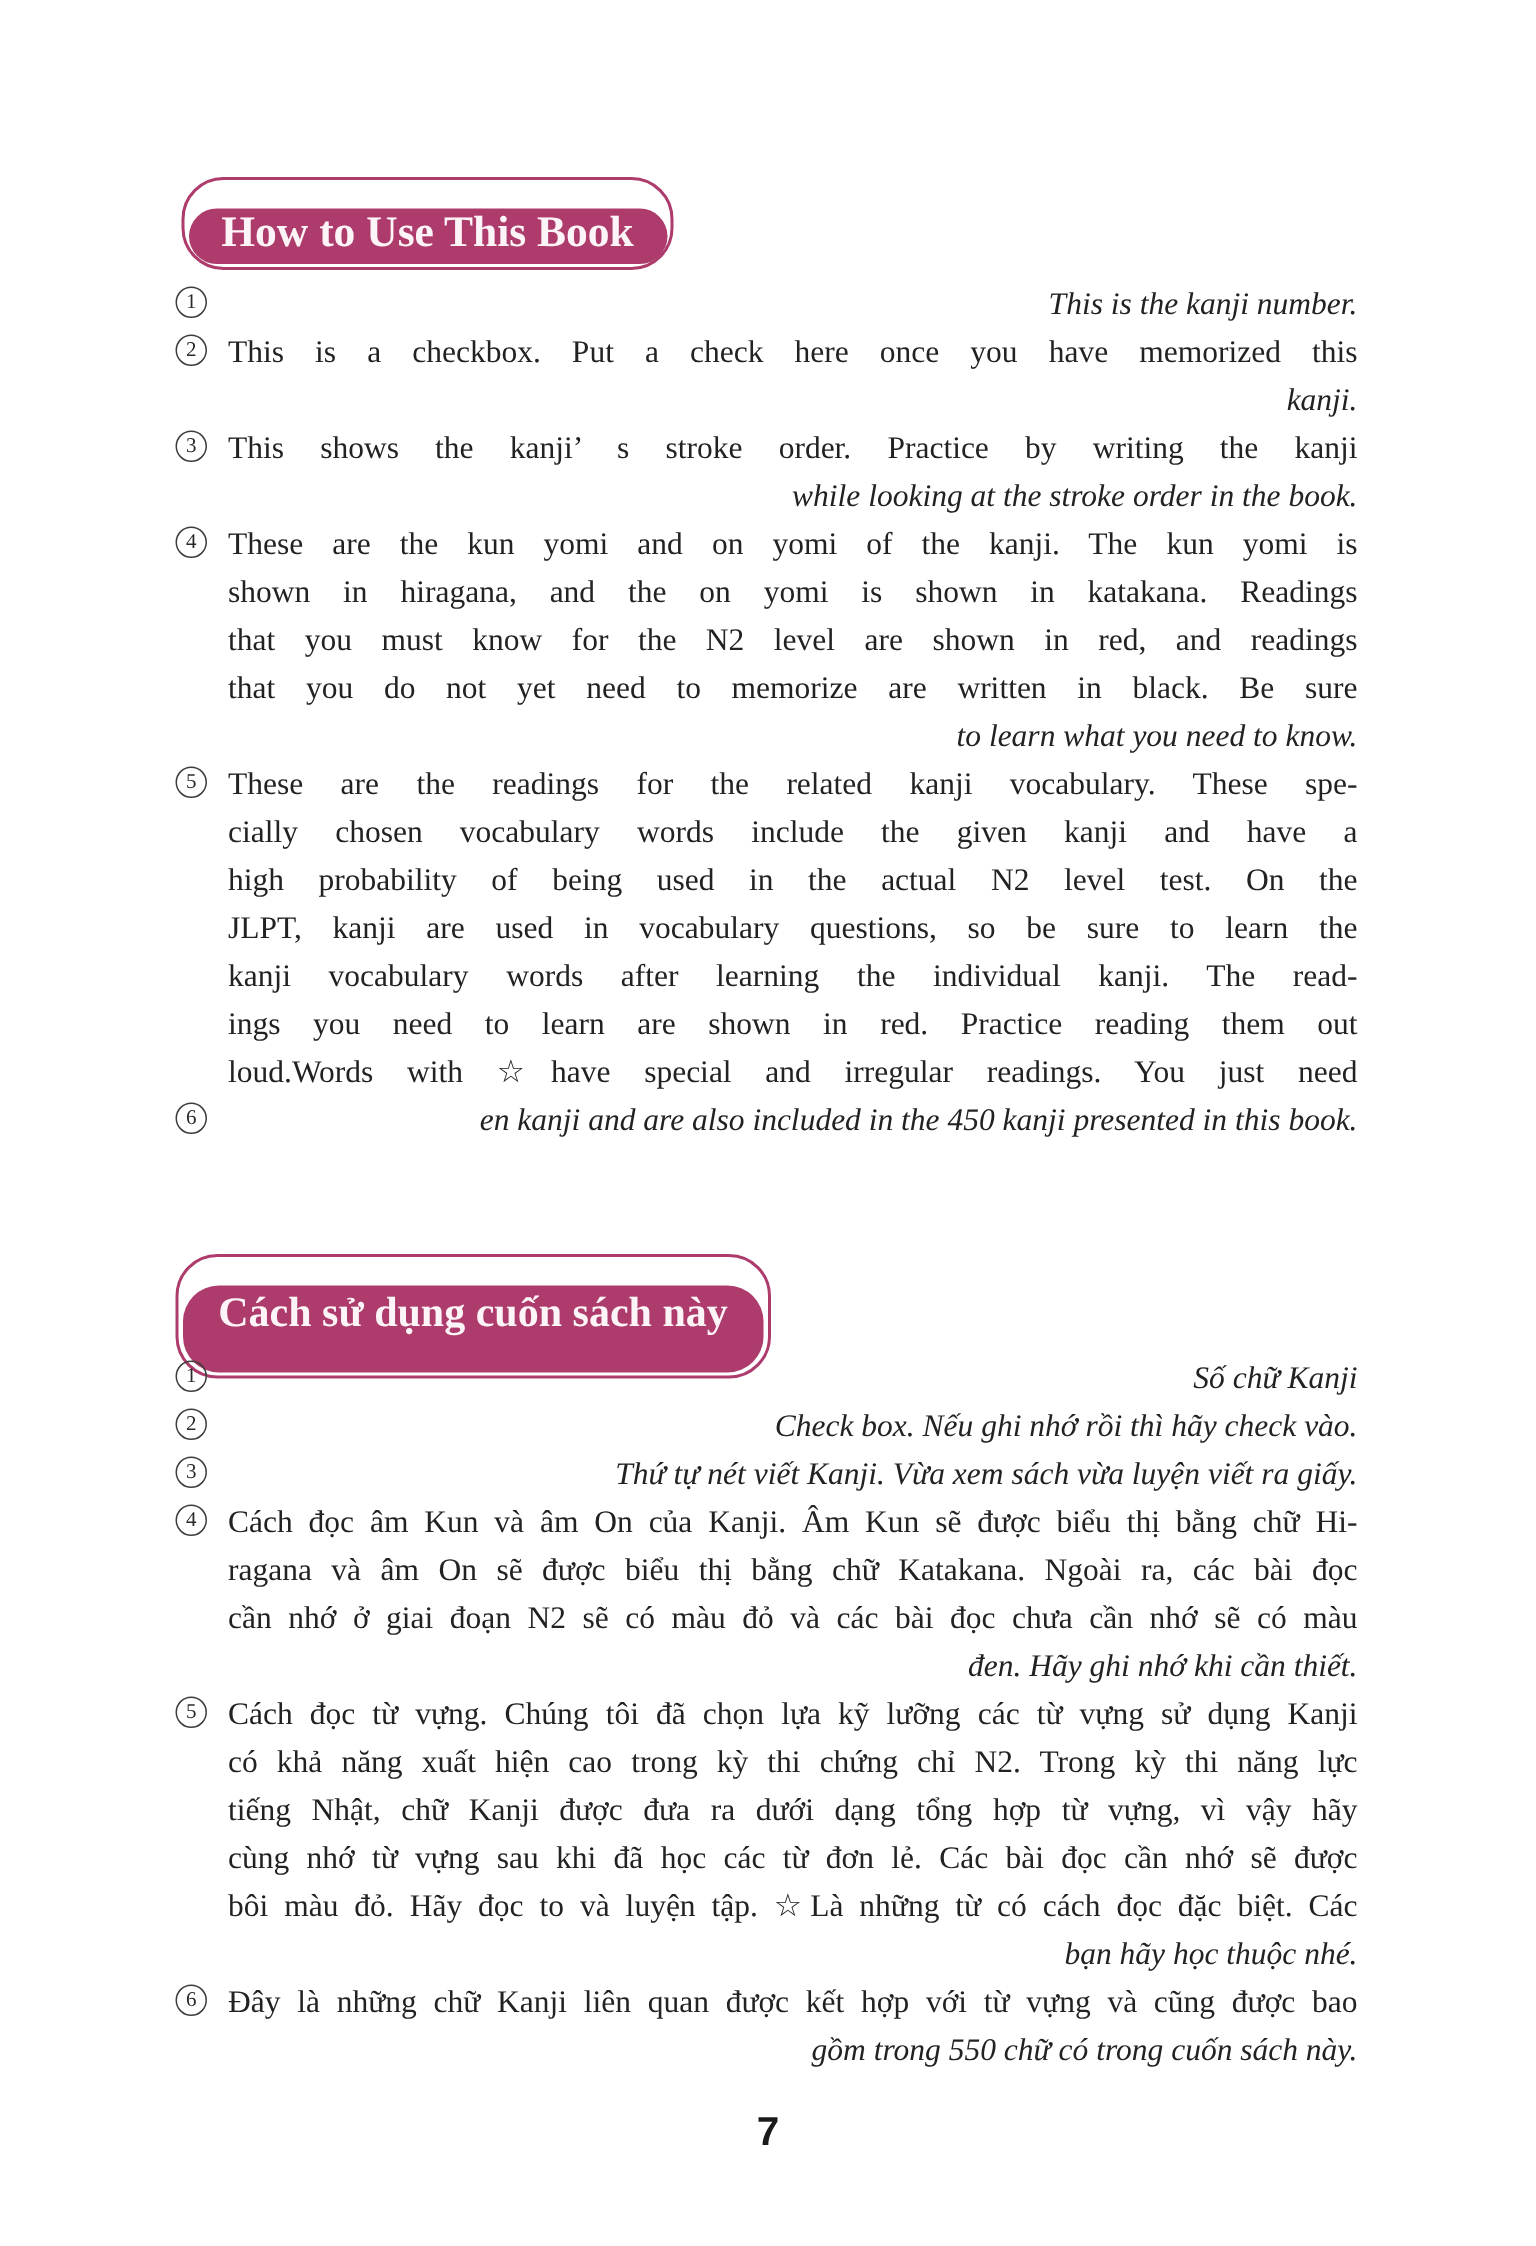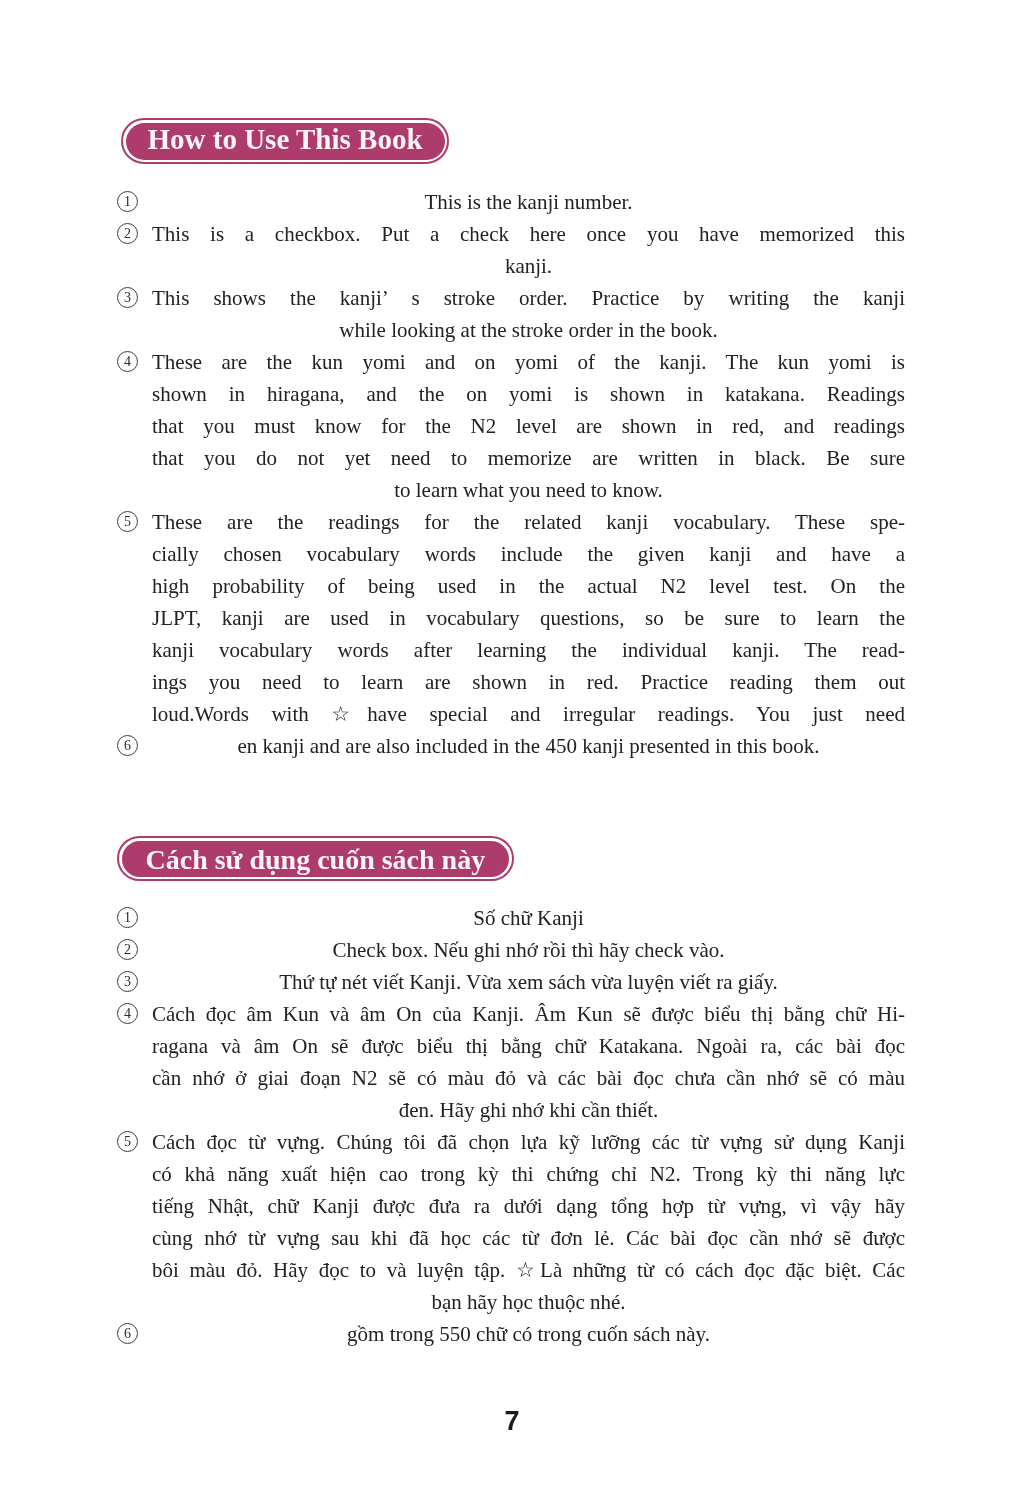--- a/index.html
+++ b/index.html
@@ -24,25 +24,26 @@
     padding: 2.5px;
     background: #ffffff;
   }
   .badge-inner {
     display: block;
     background: var(--accent);
     color: #fdf4f7;
     font-weight: 700;
     border-radius: 24px;
     white-space: nowrap;
+    margin-top: 16px;
   }
   #title-en { left: 121px; top: 118px; }
   #title-en .badge-inner { font-size: 29px; line-height: 33px; padding: 0px 22px 4px; }
   #title-vn { left: 117px; top: 836px; }
-  #title-vn .badge-inner { font-size: 28px; line-height: 34px; padding: 2px 24px 0; }
+  #title-vn .badge-inner { font-size: 28px; line-height: 34px; padding: 2px 24px 22px; }
 
   
   .ilist {
     position: absolute;
     left: 117px;
     width: 788px;
   }
   #list-en { top: 186px; font-size: 21px; line-height: 32px; }
   #list-vn { top: 902px; font-size: 21px; line-height: 32px; }
 
@@ -57,21 +58,21 @@
     border-radius: 50%;
     display: flex;
     align-items: center;
     justify-content: center;
     font-size: 14px;
     line-height: 1;
     color: #2a2a2a;
   }
   .body { flex: 1 1 auto; min-width: 0; }
   .line { text-align: justify; text-align-last: justify; }
-  .line.last { text-align: center; text-align-last: auto; }
+  .line.last { text-align: right; text-align-last: auto; font-style: italic; }
 
   
   #page-number {
     position: absolute;
     left: 0;
     right: 0;
     top: 1406px;
     text-align: center;
     font-family: "Liberation Sans", "DejaVu Sans", sans-serif;
     font-weight: 700;
@@ -178,20 +179,21 @@
           <div class="line">có khả năng xuất hiện cao trong kỳ thi chứng chỉ N2. Trong kỳ thi năng lực</div>
           <div class="line">tiếng Nhật, chữ Kanji được đưa ra dưới dạng tổng hợp từ vựng, vì vậy hãy</div>
           <div class="line">cùng nhớ từ vựng sau khi đã học các từ đơn lẻ. Các bài đọc cần nhớ sẽ được</div>
           <div class="line">bôi màu đỏ. Hãy đọc to và luyện tập. ☆Là những từ có cách đọc đặc biệt. Các</div>
           <div class="line last">bạn hãy học thuộc nhé.</div>
         </div>
       </div>
       <div class="item">
         <span class="num">6</span>
         <div class="body">
+          <div class="line">Đây là những chữ Kanji liên quan được kết hợp với từ vựng và cũng được bao</div>
           <div class="line last">gồm trong 550 chữ có trong cuốn sách này.</div>
         </div>
       </div>
     </div>
 
   <div id="page-number">7</div>
 
 </div>
 
 </body></html>

